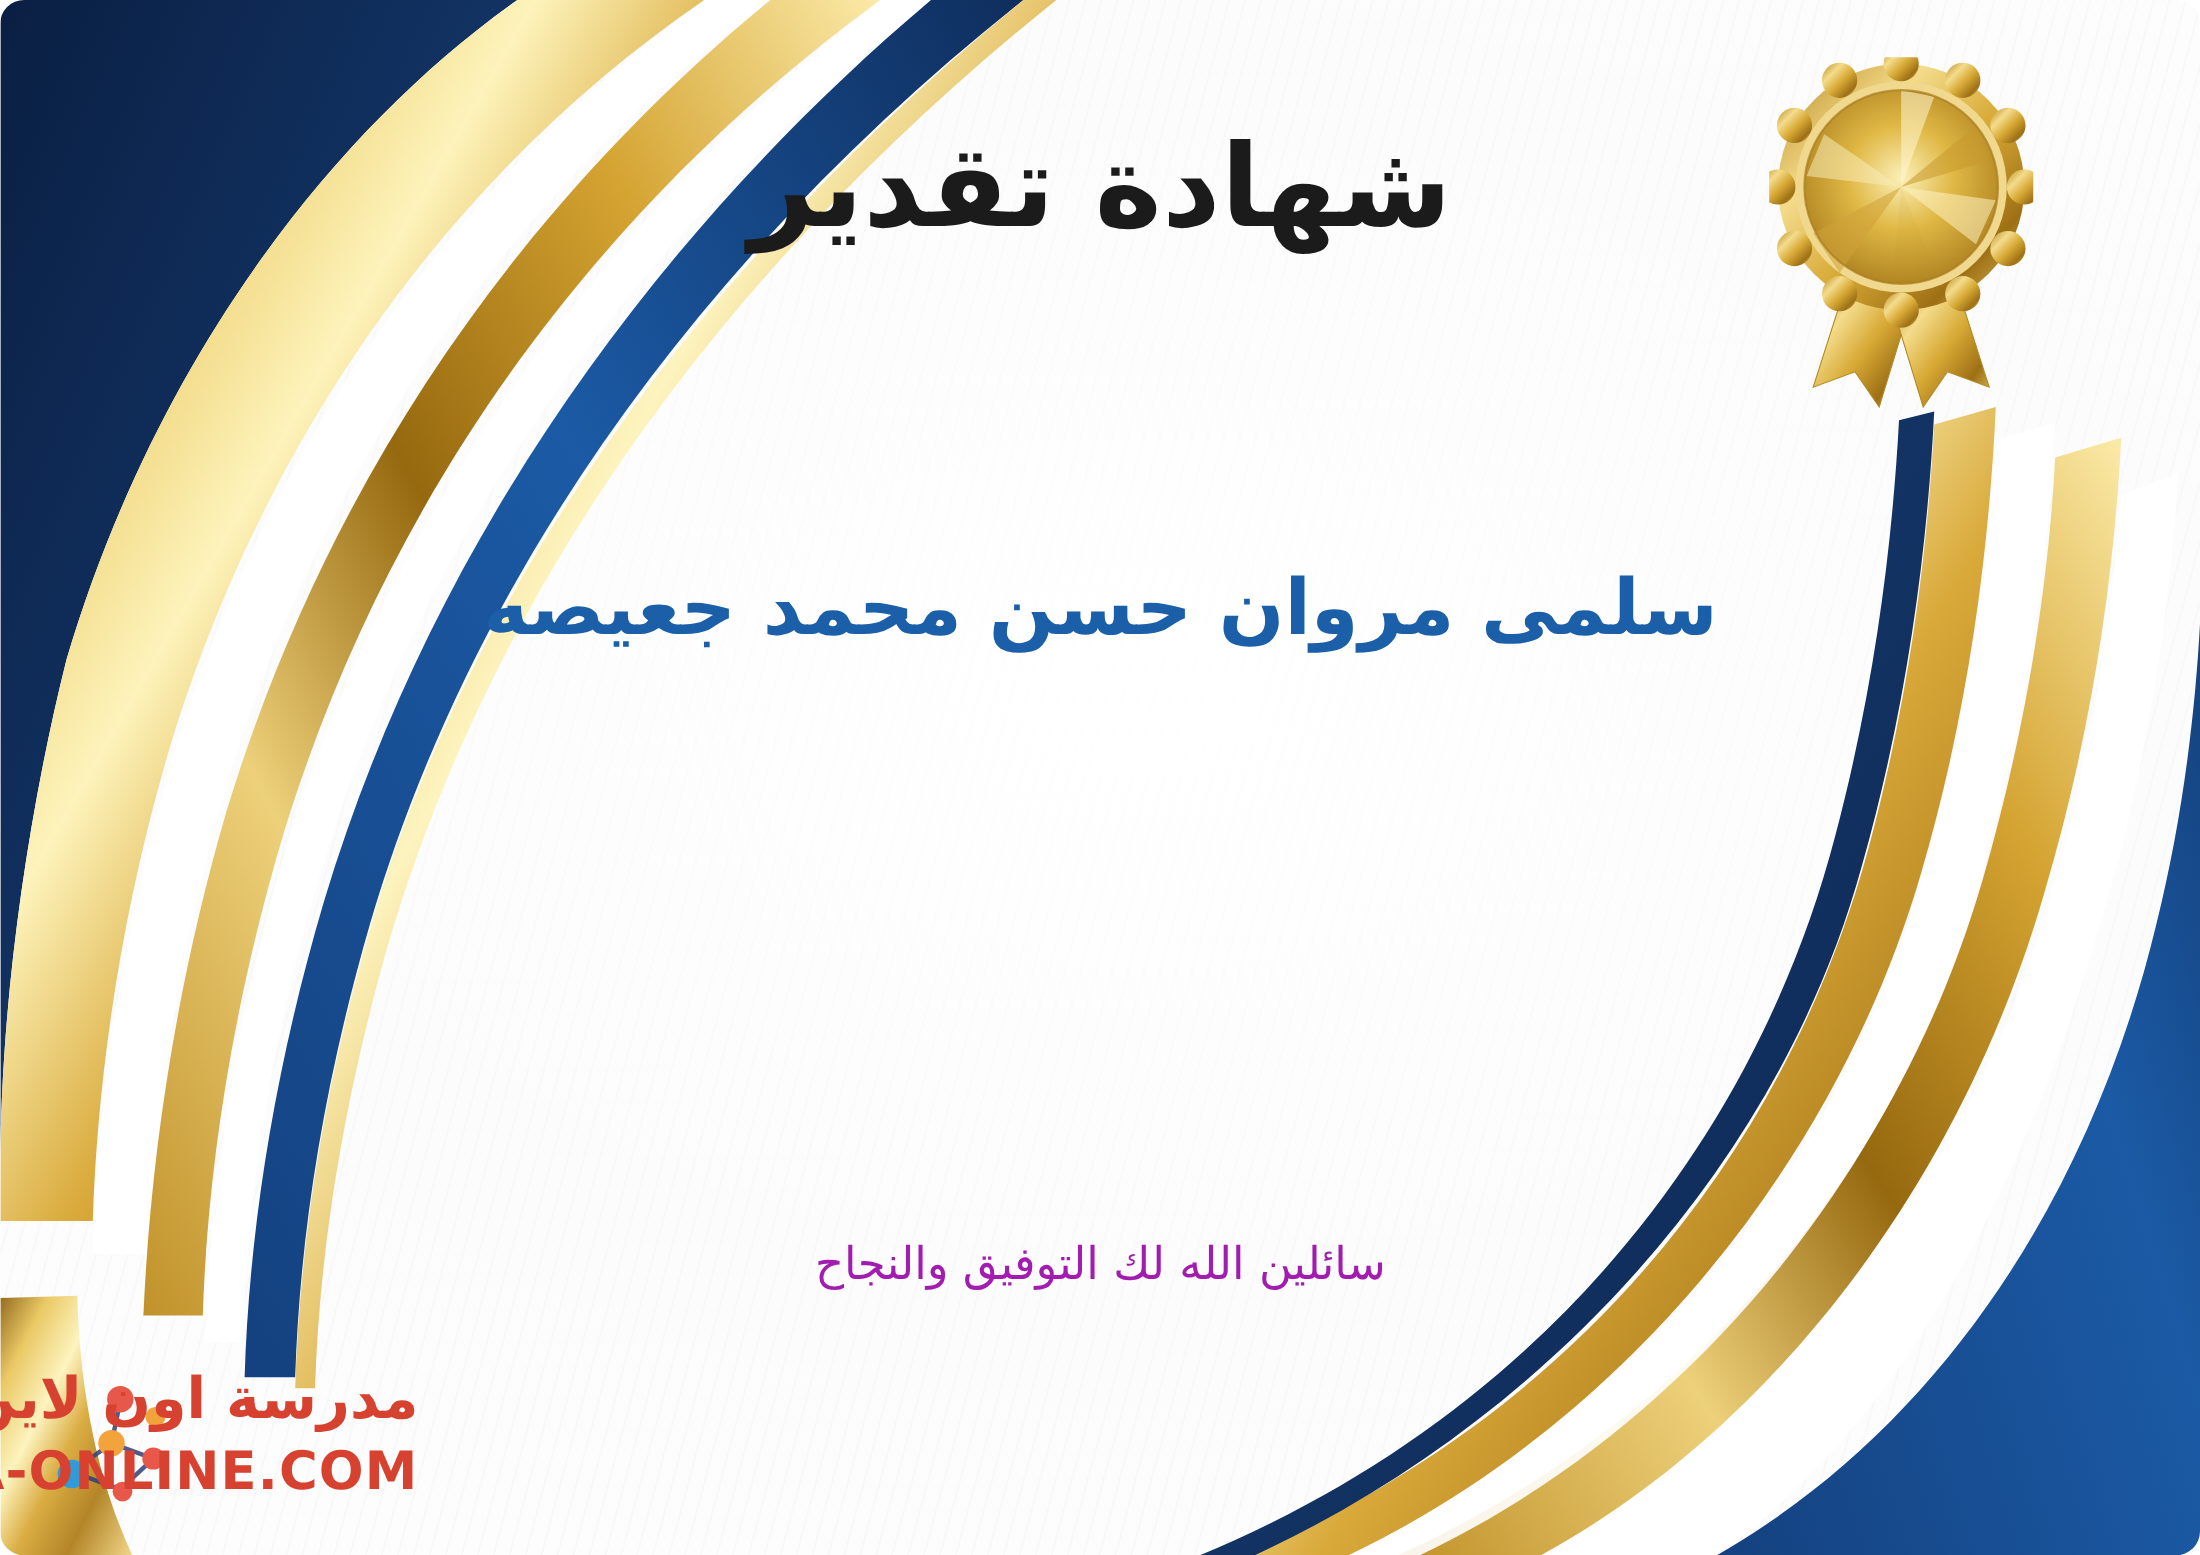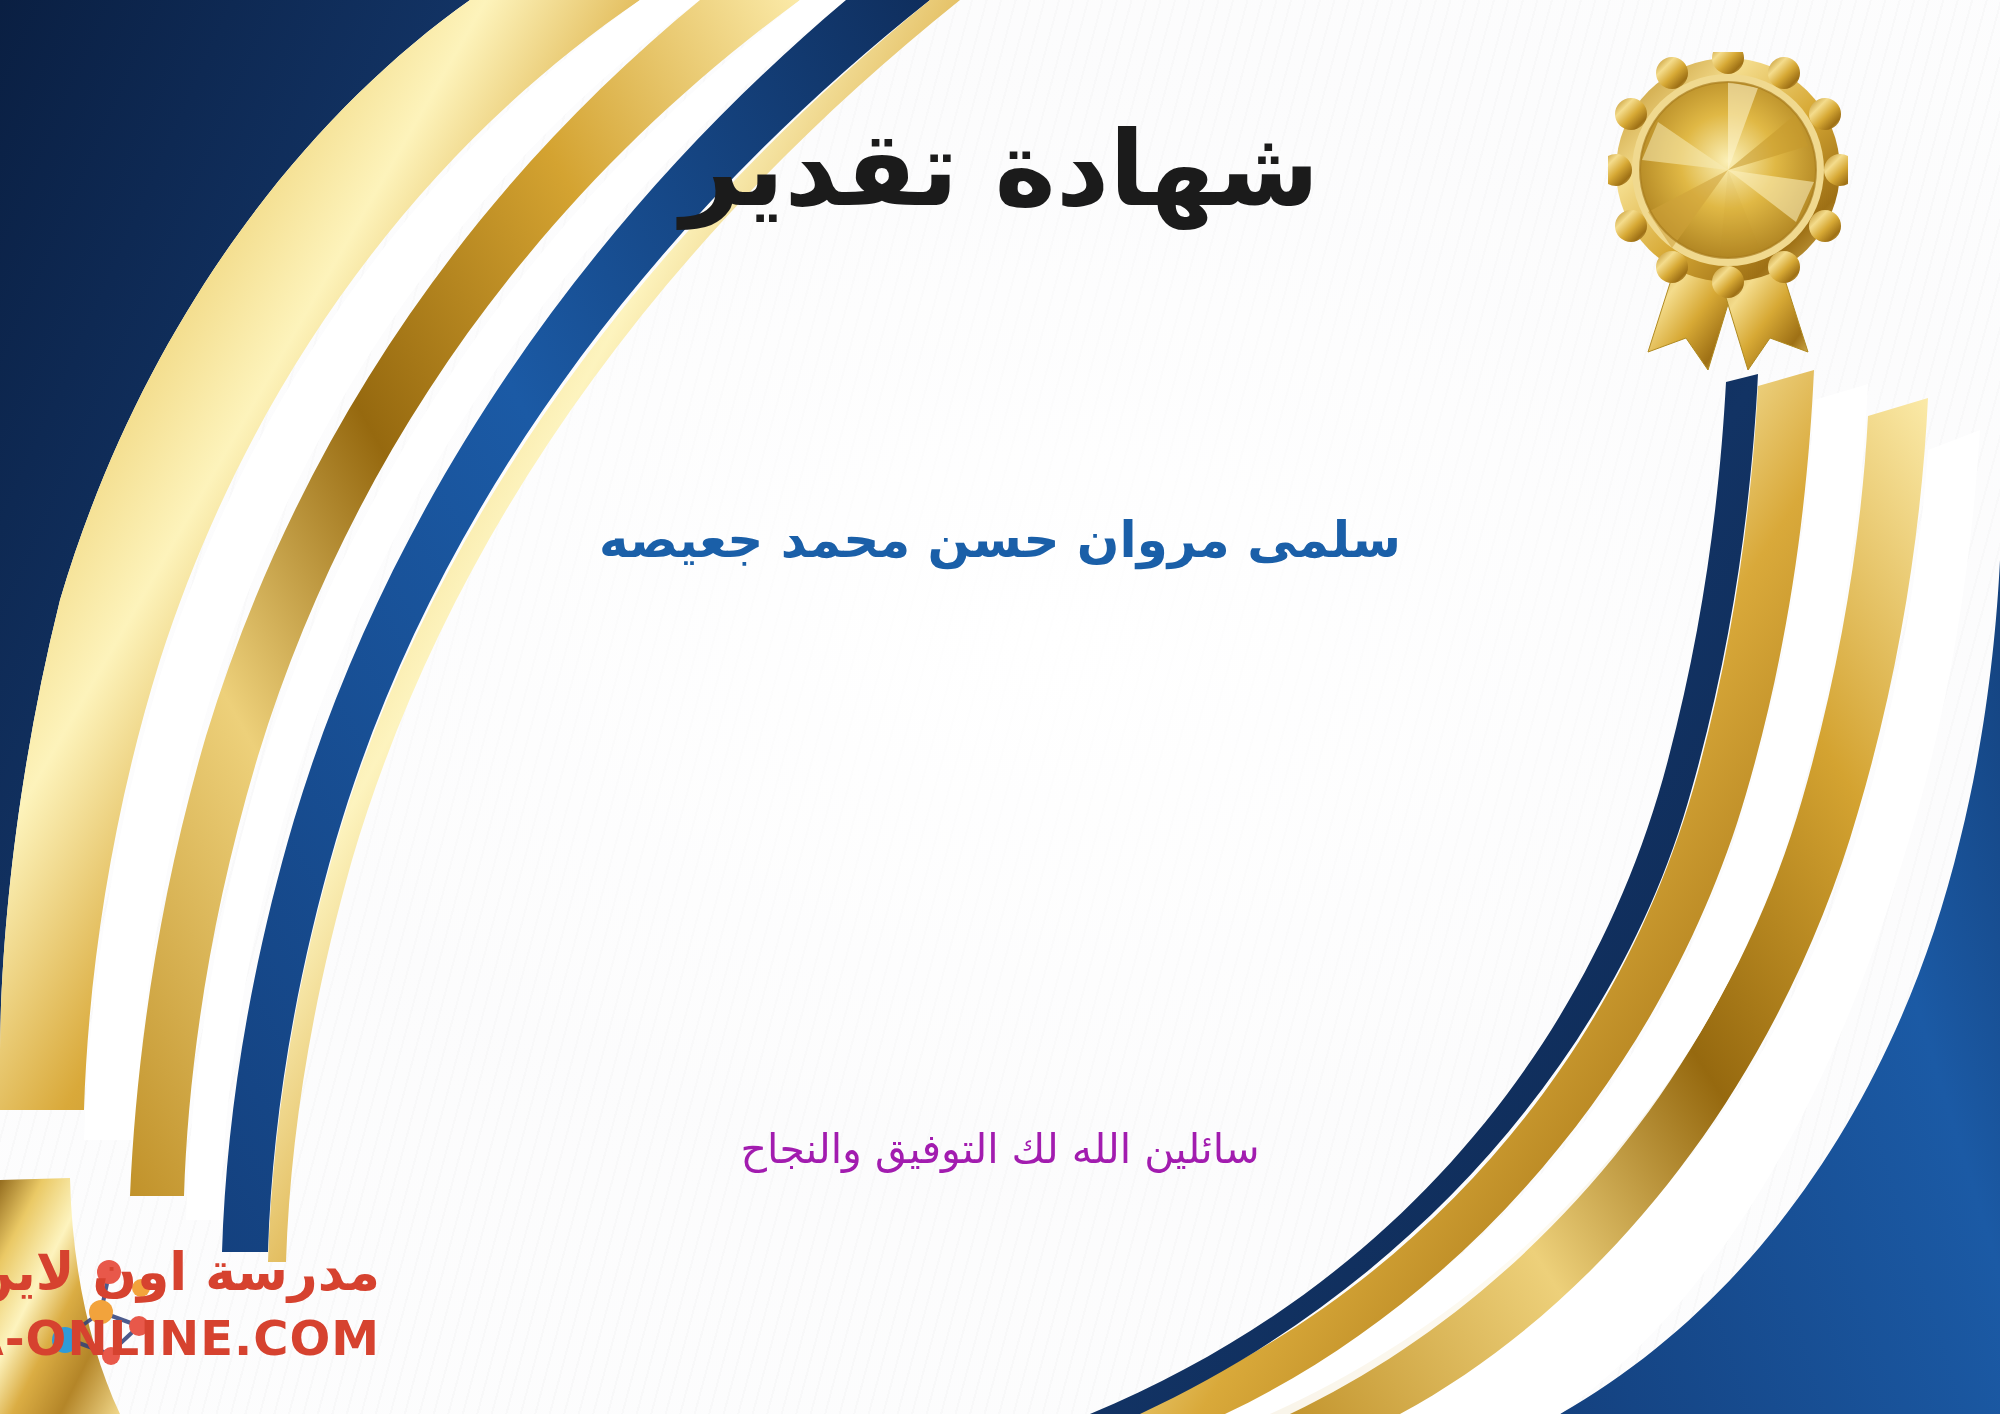--- a/index.html
+++ b/index.html
@@ -14,20 +14,21 @@
     overflow: hidden;
     font-family: "DejaVu Sans", "Liberation Sans", sans-serif;
   }
 
   .certificate {
     position: relative;
     width: 2000px;
     height: 1414px;
     background: #ffffff;
     overflow: hidden;
+    border-radius: 22px;
   }
 
   
   .paper-texture {
     position: absolute;
     inset: 0;
     background:
       repeating-linear-gradient(
         105deg,
         rgba(0,0,0,0.018) 0px,
@@ -72,21 +73,21 @@
     color: #1b1b1b;
     letter-spacing: 0px;
     line-height: 1.1;
   }
 
   .recipient-name {
     position: absolute;
     top: 510px;
     left: 0;
     right: 0;
-    font-size: 50px;
+    font-size: 70px;
     font-weight: 700;
     color: #1a5fa8;
     line-height: 1.2;
   }
 
   .body-text {
     position: absolute;
     top: 730px;
     left: 300px;
     right: 300px;

